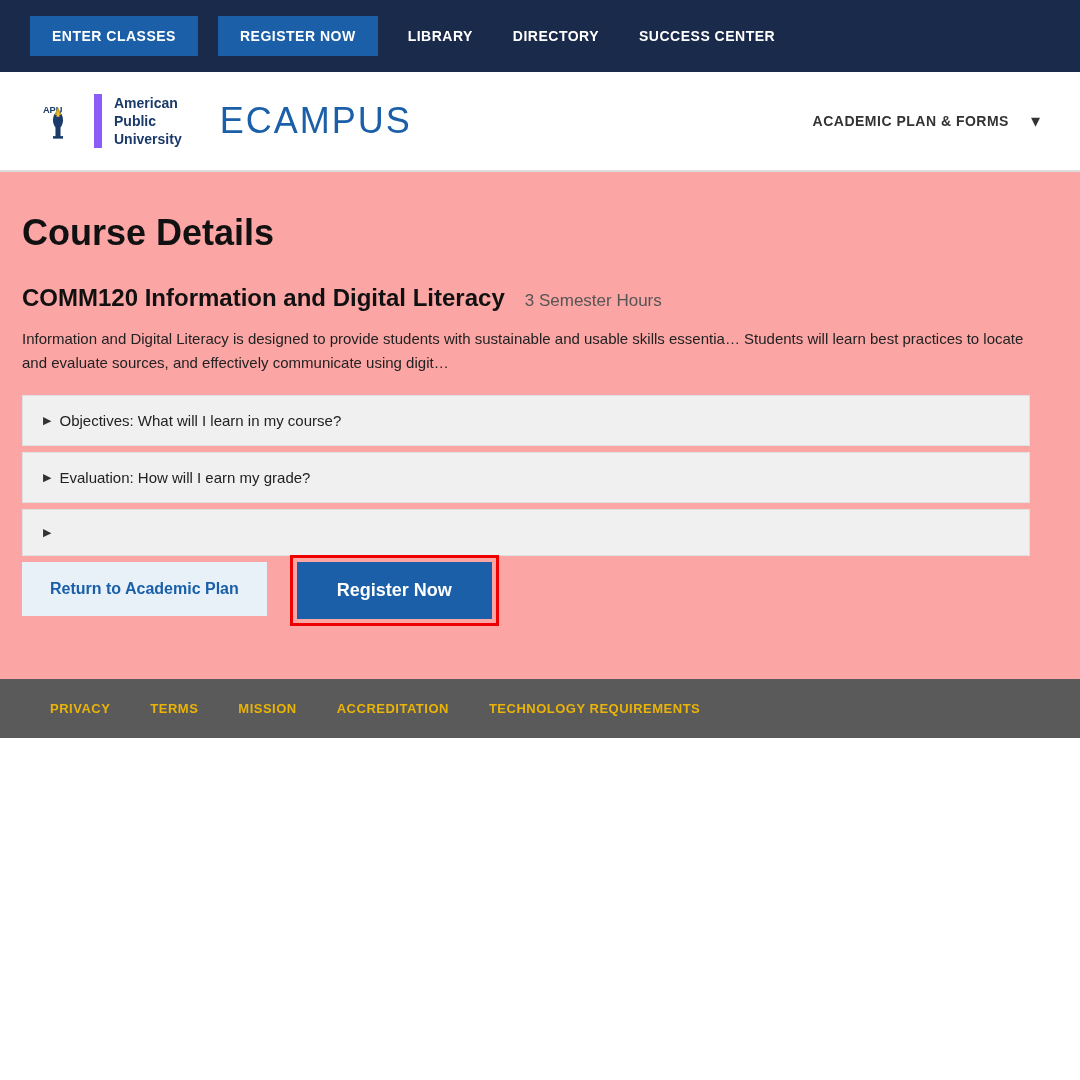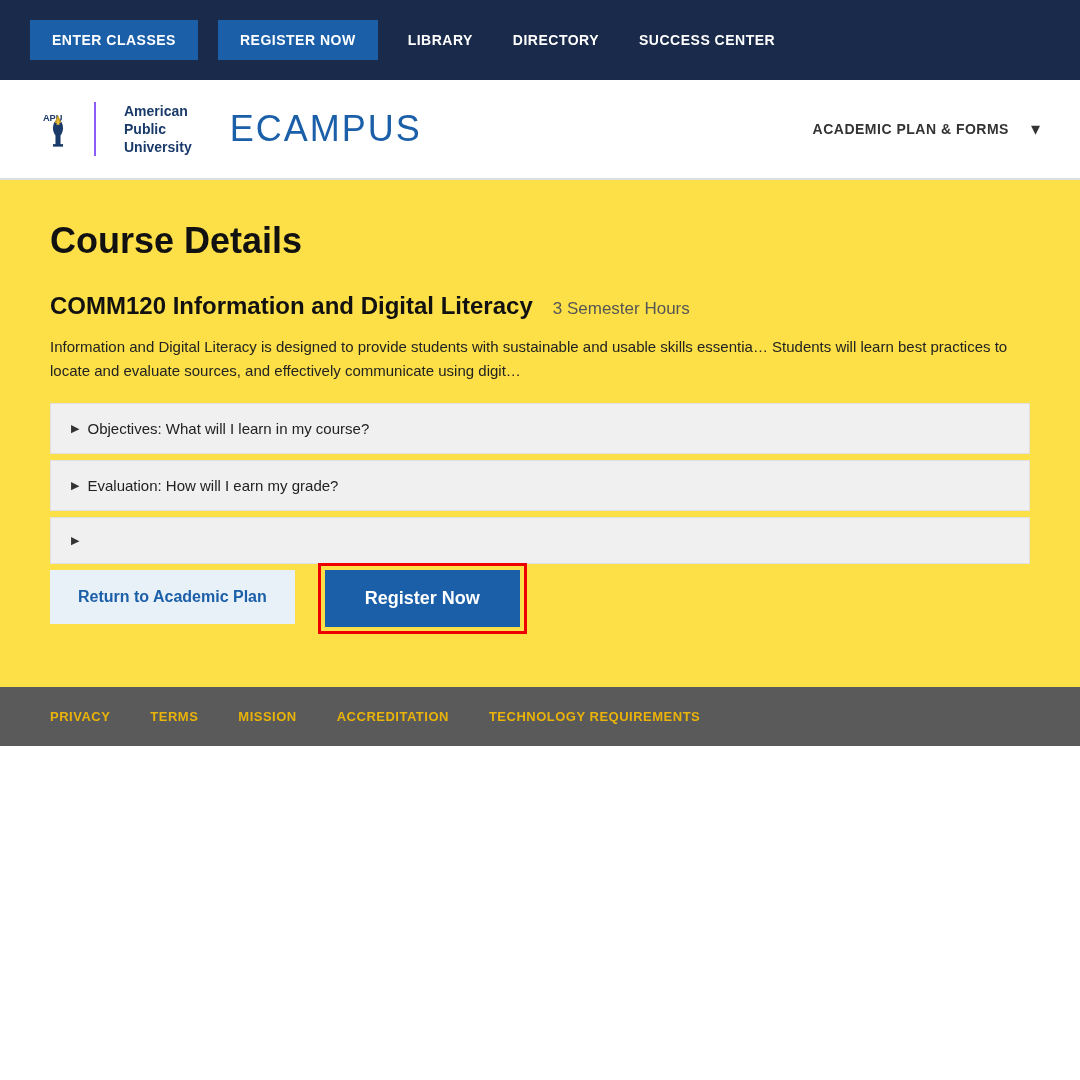--- a/index.html
+++ b/index.html
@@ -4,21 +4,21 @@
   <style>
     * { margin: 0; padding: 0; box-sizing: border-box; }
     body { font-family: Arial, Helvetica, sans-serif; width: 1080px; background: #fff; }
 
     
     .top-nav {
       background: #1a2a4a;
       display: flex;
       align-items: center;
       padding: 0 30px;
-      height: 80px;
+      height: 72px;
       gap: 20px;
     }
     .top-nav-btn {
       background: #1a5fa8;
       color: #fff;
       border: none;
       padding: 12px 22px;
       font-size: 14px;
       font-weight: bold;
       letter-spacing: 0.5px;
@@ -54,22 +54,22 @@
     .logo-icon {
       display: flex;
       flex-direction: column;
       align-items: center;
     }
     .logo-icon .apu-flame {
       width: 36px;
       height: 42px;
     }
     .logo-text-block {
-      border-left: 2px solid #8b5cf6;
-      padding-left: 28px;
+      border-left: 8px solid #8b5cf6;
+      padding-left: 12px;
       color: #1a3a6a;
     }
     .logo-text-block .university-name {
       font-size: 14px;
       font-weight: 700;
       color: #1a3a6a;
       line-height: 1.3;
     }
     .ecampus-title {
       font-size: 36px;
@@ -92,22 +92,22 @@
       letter-spacing: 0.5px;
       text-transform: uppercase;
     }
     .chevron-down {
       font-size: 18px;
       color: #333;
     }
 
     
     .main-content {
-      padding: 40px 50px 30px 50px;
-      background: #fde047;
+      padding: 40px 50px 30px 22px;
+      background: #fca5a5;
     }
     .page-title {
       font-size: 36px;
       font-weight: 700;
       color: #111;
       margin-bottom: 30px;
     }
     .course-title-row {
       display: flex;
       align-items: baseline;

